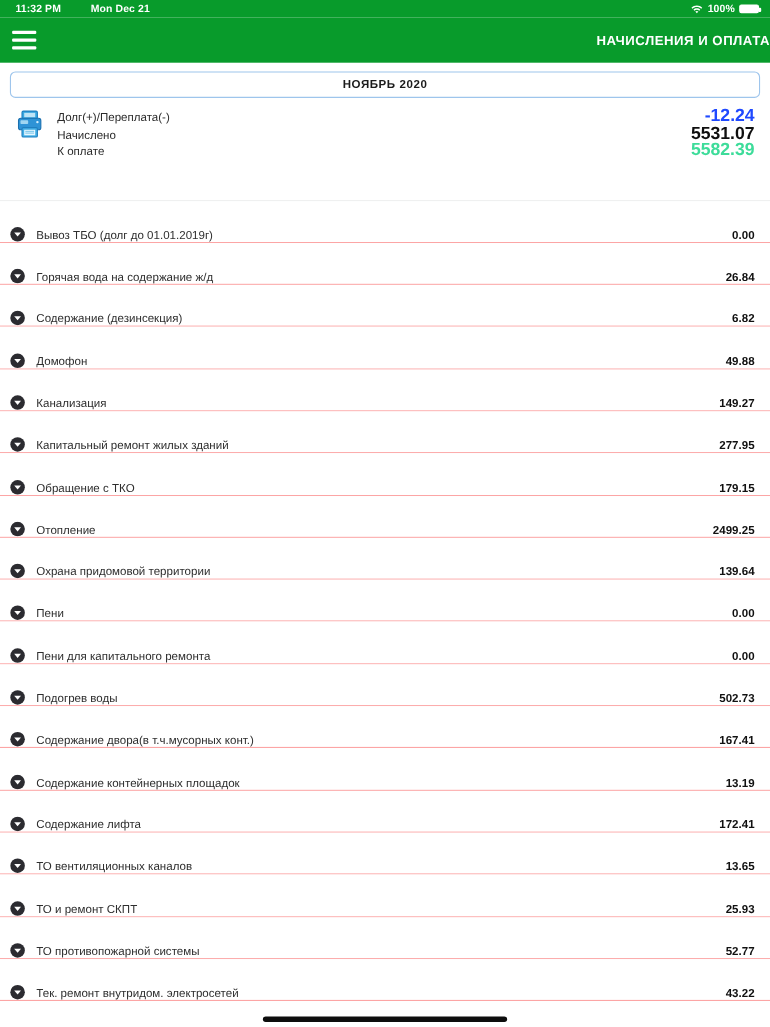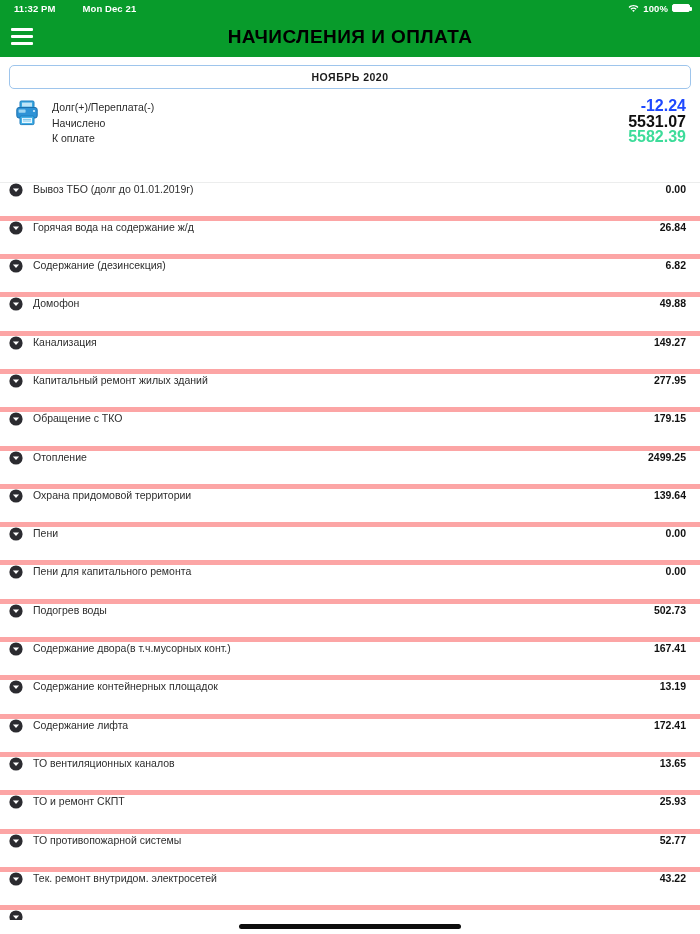--- a/index.html
+++ b/index.html
@@ -76,23 +76,23 @@
   }
   .hamburger span {
     display: block;
     height: 3px;
     width: 100%;
     background: #ffffff;
     border-radius: 1px;
   }
   .nav-title {
     width: 100%;
-    text-align: center;
-    color: #000000;
-    font-size: 19px;
+    text-align: right;
+    color: #ffffff;
+    font-size: 12px;
     font-weight: bold;
     letter-spacing: .45px;
   }
 
   
   .month-wrap {
     padding: 8px 9px 0 9px;
   }
   .month-btn {
     height: 22px;
@@ -140,23 +140,23 @@
 
   .gap-block { height: 38px; }
 
   
   .list {
     border-top: 1px solid #eceded;
   }
   .row {
     height: 38.3px;
     display: flex;
-    align-items: flex-start;
+    align-items: flex-end;
     padding: 0 14px 0 9px;
-    border-bottom: 5px solid #fca5a5;
+    border-bottom: 1px solid #fca5a5;
     box-sizing: border-box;
     background: #ffffff;
     cursor: pointer;
   }
   .chev {
     width: 14px;
     height: 14px;
     flex: 0 0 auto;
     margin-right: 10px;
   }

